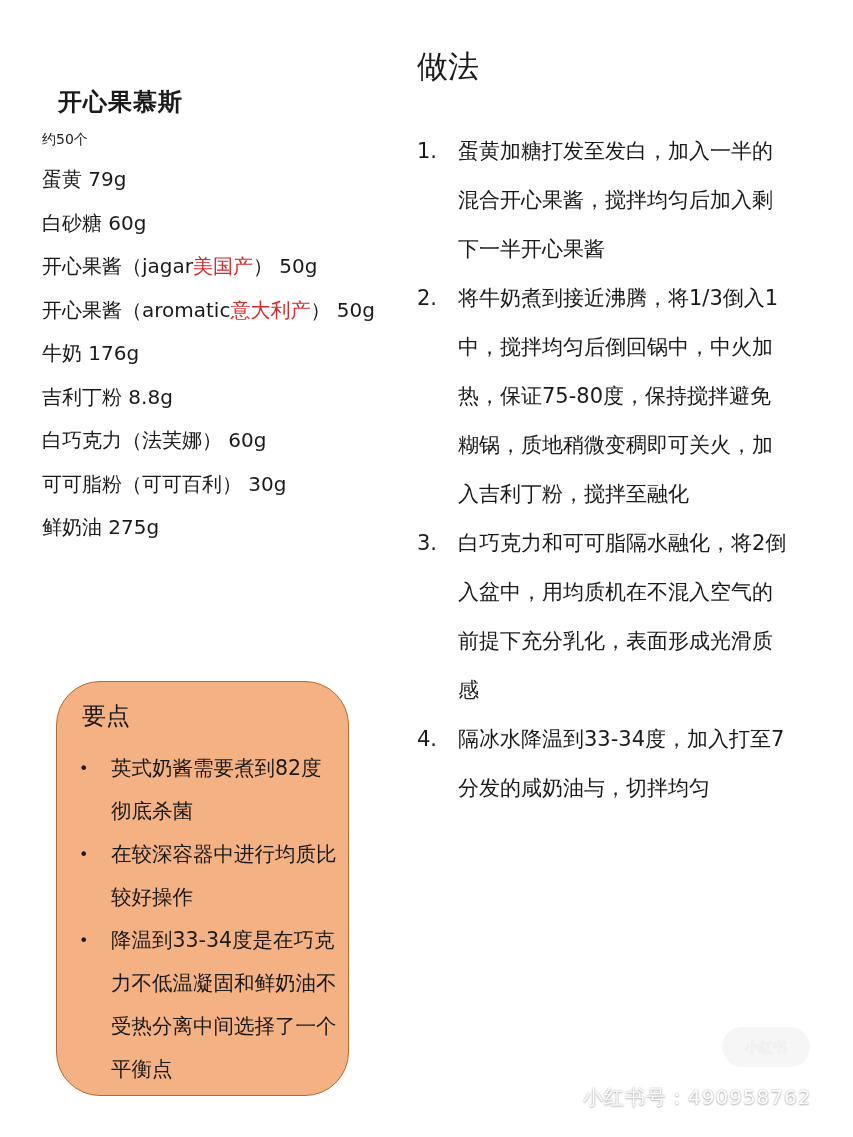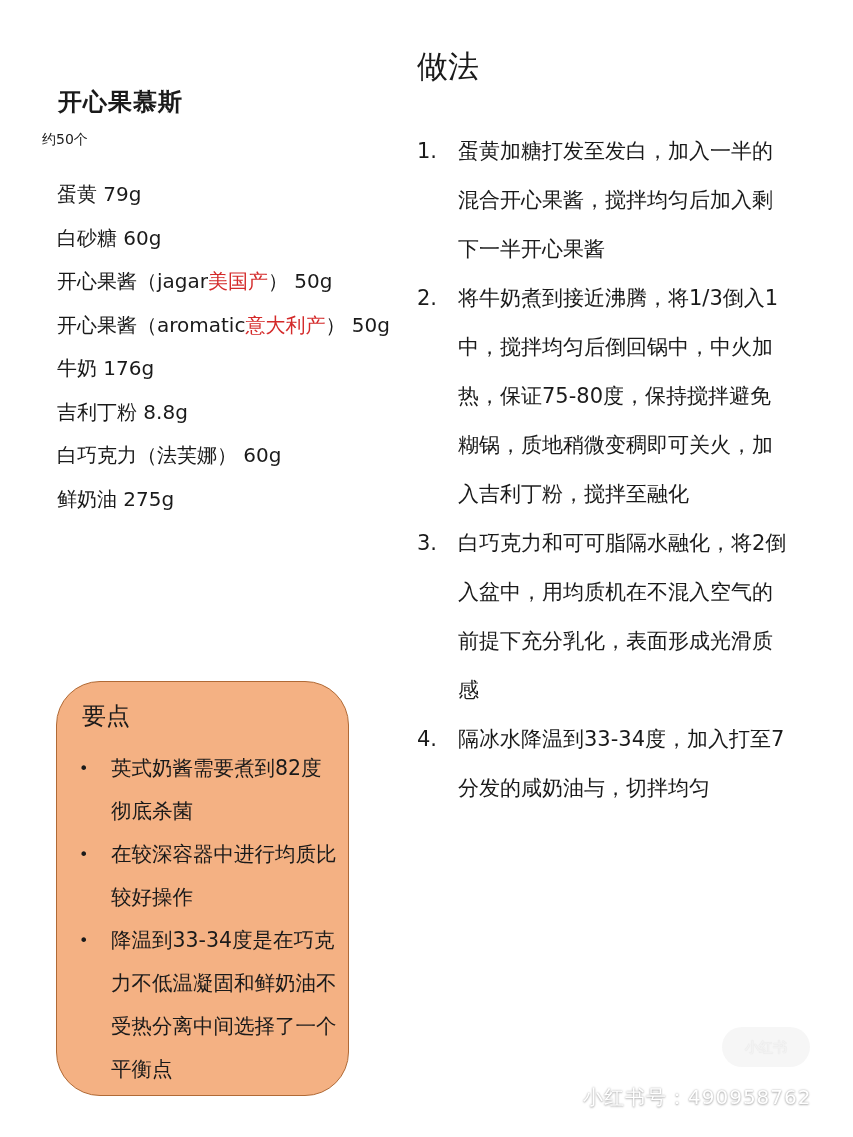--- a/index.html
+++ b/index.html
@@ -2,21 +2,21 @@
 <html><head>
 <meta charset="utf-8">
 <style>
   html, body { margin: 0; padding: 0; }
   body {
     width: 853px; height: 1137px; background: #ffffff; position: relative; overflow: hidden;
     font-family: "DejaVu Sans", "Liberation Sans", sans-serif; color: #1a1a1a;
   }
   .title { position: absolute; left: 58px; top: 86px; font-size: 24px; font-weight: bold; letter-spacing: 1px; }
   .yield { position: absolute; left: 42px; top: 131px; font-size: 14px; }
-  .ing-list { position: absolute; left: 42px; top: 162px; margin: 15px; padding: 0; list-style: none; }
+  .ing-list { position: absolute; left: 42px; top: 162px; margin: 0; padding: 0; list-style: none; }
   .ing-list li { height: 43.5px; font-size: 20px; line-height: 34px; white-space: nowrap; }
   .red { color: #d42a2a; text-align: right; }
   .method-title { position: absolute; left: 417px; top: 46px; font-size: 31px; }
   .steps { position: absolute; left: 417px; top: 127px; margin: 0; padding: 0; list-style: none; width: 400px; }
   .steps li { display: flex; font-size: 21px; line-height: 49px; }
   .steps .num { width: 41px; flex: none; }
   .steps .txt { width: 330px; }
   .tips {
     position: absolute; left: 56px; top: 681px; width: 293px; height: 415px;
     background: #f4b183; border: 1.5px solid #b06a36; border-radius: 44px; box-sizing: border-box;
@@ -42,20 +42,21 @@
 <div class="yield">约50个</div>
 
 <ul class="ing-list">
   <li><span>蛋黄 79g</span></li>
   <li><span>白砂糖 60g</span></li>
   <li><span>开心果酱（jagar</span><span class="red">美国产</span><span>） 50g</span></li>
   <li><span>开心果酱（aromatic</span><span class="red">意大利产</span><span>） 50g</span></li>
   <li><span>牛奶  176g</span></li>
   <li><span>吉利丁粉 8.8g</span></li>
   <li><span>白巧克力（法芙娜） 60g</span></li>
+  <li><span>可可脂粉（可可百利） 30g</span></li>
   <li><span>鲜奶油 275g</span></li>
 </ul>
 
 <div class="method-title">做法</div>
 
 <ol class="steps">
   <li>
       <span class="num">1.</span>
       <span class="txt">蛋黄加糖打发至发白，加入一半的混合开心果酱，搅拌均匀后加入剩下一半开心果酱</span>
     </li>

